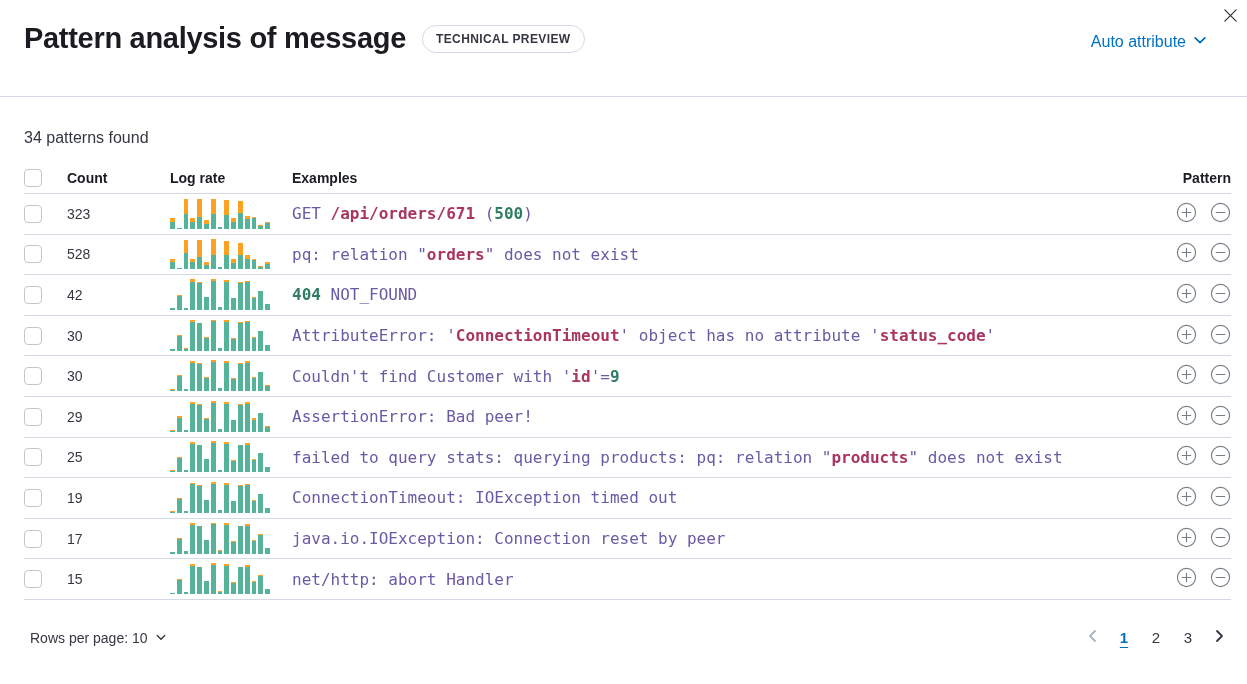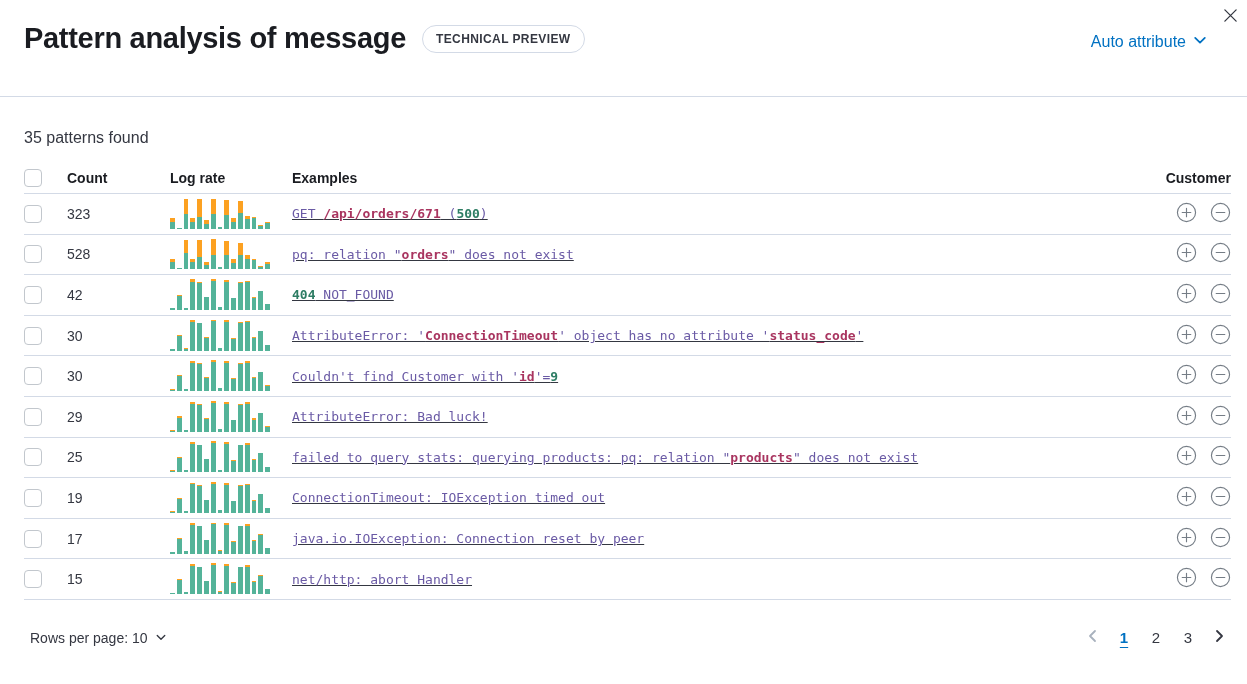--- a/index.html
+++ b/index.html
@@ -32,21 +32,21 @@
   .col-actions{width:92px;display:flex;justify-content:flex-end;align-items:center;gap:12px;text-align:right;}
   .thead .col-actions{display:block;}
   .cb{appearance:none;-webkit-appearance:none;width:18px;height:18px;border:1px solid #c2c7cd;border-radius:4px;background:#fff;margin:0;cursor:pointer;}
   
   .spark{width:100px;height:32px;display:flex;align-items:flex-end;gap:2px;margin-bottom:2px;}
   .bar{flex:1;display:flex;flex-direction:column;justify-content:flex-end;height:100%;}
   .seg{width:100%;}
   .seg.g{background:var(--green);}
   .seg.o{background:var(--orange);}
   
-  .ex{font-family:"DejaVu Sans Mono",monospace;font-size:13px;font-weight:500;text-decoration:underline;}
+  .ex{font-family:"DejaVu Sans Mono",monospace;font-size:16px;font-weight:500;}
   .ex .p{color:var(--purple);}
   .ex .c{color:var(--crimson);font-weight:700;}
   .ex .g{color:var(--codegreen);font-weight:700;}
   
   .action-btn{width:22px;height:22px;padding:0;border:none;background:none;cursor:pointer;display:flex;align-items:center;justify-content:center;color:#757d86;}
   
   .footer{display:flex;justify-content:space-between;align-items:center;margin-top:25px;padding:0 16px 0 24px;}
   .rows-per-page{display:flex;align-items:center;gap:7px;font-size:14px;color:var(--text);background:none;border:none;font-family:inherit;cursor:pointer;}
   .pagination{display:flex;align-items:center;gap:6px;}
   .page-btn{min-width:26px;height:26px;border:none;background:none;font-family:inherit;font-size:15px;color:var(--text);cursor:pointer;padding:0 4px;}
@@ -73,30 +73,30 @@
   <button class="close-btn">
     <span>
       <svg width="15" height="15" viewBox="0 0 16 16">
           <path d="M2 2l12 12M14 2L2 14" stroke="#343741" stroke-width="1.4" stroke-linecap="round"></path>
         </svg>
     </span>
   </button>
 </div>
 
 <div class="content">
-  <p class="summary">35 patterns found</p>
+  <p class="summary">34 patterns found</p>
 
   <div class="thead">
     <div class="col-cb">
       <input type="checkbox" class="cb" style="">
     </div>
     <div class="col-count">Count</div>
     <div class="col-rate">Log rate</div>
     <div class="col-ex">Examples</div>
-    <div class="col-actions">Customer</div>
+    <div class="col-actions">Pattern</div>
   </div>
 
   <div>
   <div class="row">
     <div class="col-cb">
       <input type="checkbox" class="cb" style="">
     </div>
     <div class="col-count">323</div>
     <div class="col-rate">
       <div class="spark">
@@ -601,21 +601,21 @@
             <div class="bar">
               <div class="seg o" style="height: 2%;"></div>
               <div class="seg g" style="height: 58%;"></div>
             </div>
             <div class="bar">
               <div class="seg o" style="height: 1%;"></div>
               <div class="seg g" style="height: 16%;"></div>
             </div>
           </div>
     </div>
-    <div class="col-ex ex"><span class="p">AttributeError: Bad luck!</span></div>
+    <div class="col-ex ex"><span class="p">AssertionError: Bad peer!</span></div>
     <div class="col-actions">
       <button class="action-btn" title="">
         <span>
           <svg width="21" height="21" viewBox="0 0 22 22">
                 <circle cx="11" cy="11" r="9.5" fill="none" stroke="#757d86" stroke-width="1.2"></circle>
                 <path d="M11 6.5v9M6.5 11h9" stroke="#757d86" stroke-width="1.2" stroke-linecap="round"></path>
               </svg>
         </span>
       </button>
       <button class="action-btn" title="">

